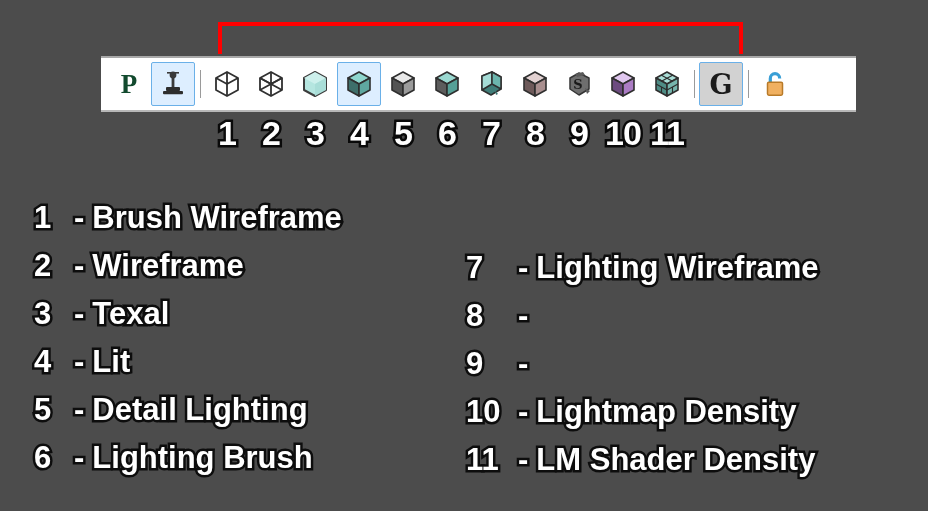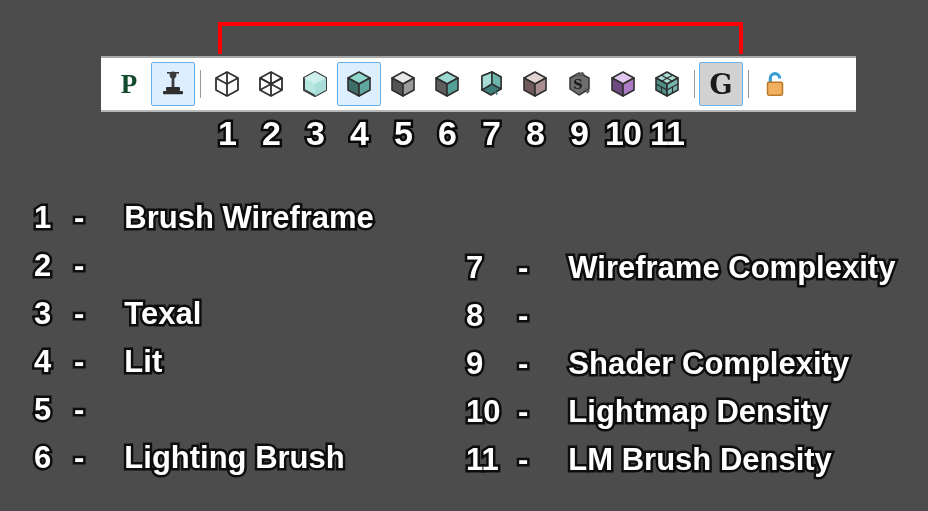--- a/index.html
+++ b/index.html
@@ -94,21 +94,21 @@
     height:48px;
     white-space:nowrap;
   }
   .legend-num {
     width:40px;
     text-align:left;
     flex:0 0 40px;
   }
   #legend-right .legend-num { width:52px; flex:0 0 52px; }
   .legend-dash { flex:0 0 auto; padding-right:8px; }
-  .legend-text { flex:0 0 auto;margin-left:32px; }
+  .legend-text { flex:0 0 auto; }
 
   .otext {
     font-size:31px;
     font-weight:bold;
     color:#ffffff;
     -webkit-text-stroke:5px #0d0d0d;
     paint-order:stroke fill;
     line-height:1;
   }
 </style>
@@ -282,60 +282,61 @@
 
 <div class="legend-col" id="legend-left">
   <div class="legend-row">
     <span class="otext legend-num">1</span>
     <span class="otext legend-dash">-</span>
     <span class="otext legend-text">Brush Wireframe</span>
   </div>
   <div class="legend-row">
     <span class="otext legend-num">2</span>
     <span class="otext legend-dash">-</span>
+    <span class="otext legend-text">Wireframe</span>
   </div>
   <div class="legend-row">
     <span class="otext legend-num">3</span>
     <span class="otext legend-dash">-</span>
     <span class="otext legend-text">Texal</span>
   </div>
   <div class="legend-row">
     <span class="otext legend-num">4</span>
     <span class="otext legend-dash">-</span>
     <span class="otext legend-text">Lit</span>
   </div>
   <div class="legend-row">
     <span class="otext legend-num">5</span>
     <span class="otext legend-dash">-</span>
+    <span class="otext legend-text">Detail Lighting</span>
   </div>
   <div class="legend-row">
     <span class="otext legend-num">6</span>
     <span class="otext legend-dash">-</span>
     <span class="otext legend-text">Lighting Brush</span>
   </div>
 </div>
 
 <div class="legend-col" id="legend-right">
   <div class="legend-row">
     <span class="otext legend-num">7</span>
     <span class="otext legend-dash">-</span>
-    <span class="otext legend-text">Wireframe Complexity</span>
+    <span class="otext legend-text">Lighting Wireframe</span>
   </div>
   <div class="legend-row">
     <span class="otext legend-num">8</span>
     <span class="otext legend-dash">-</span>
   </div>
   <div class="legend-row">
     <span class="otext legend-num">9</span>
     <span class="otext legend-dash">-</span>
-    <span class="otext legend-text">Shader Complexity</span>
   </div>
   <div class="legend-row">
     <span class="otext legend-num">10</span>
     <span class="otext legend-dash">-</span>
     <span class="otext legend-text">Lightmap Density</span>
   </div>
   <div class="legend-row">
     <span class="otext legend-num">11</span>
     <span class="otext legend-dash">-</span>
-    <span class="otext legend-text">LM Brush Density</span>
+    <span class="otext legend-text">LM Shader Density</span>
   </div>
 </div>
 
 </body></html>

